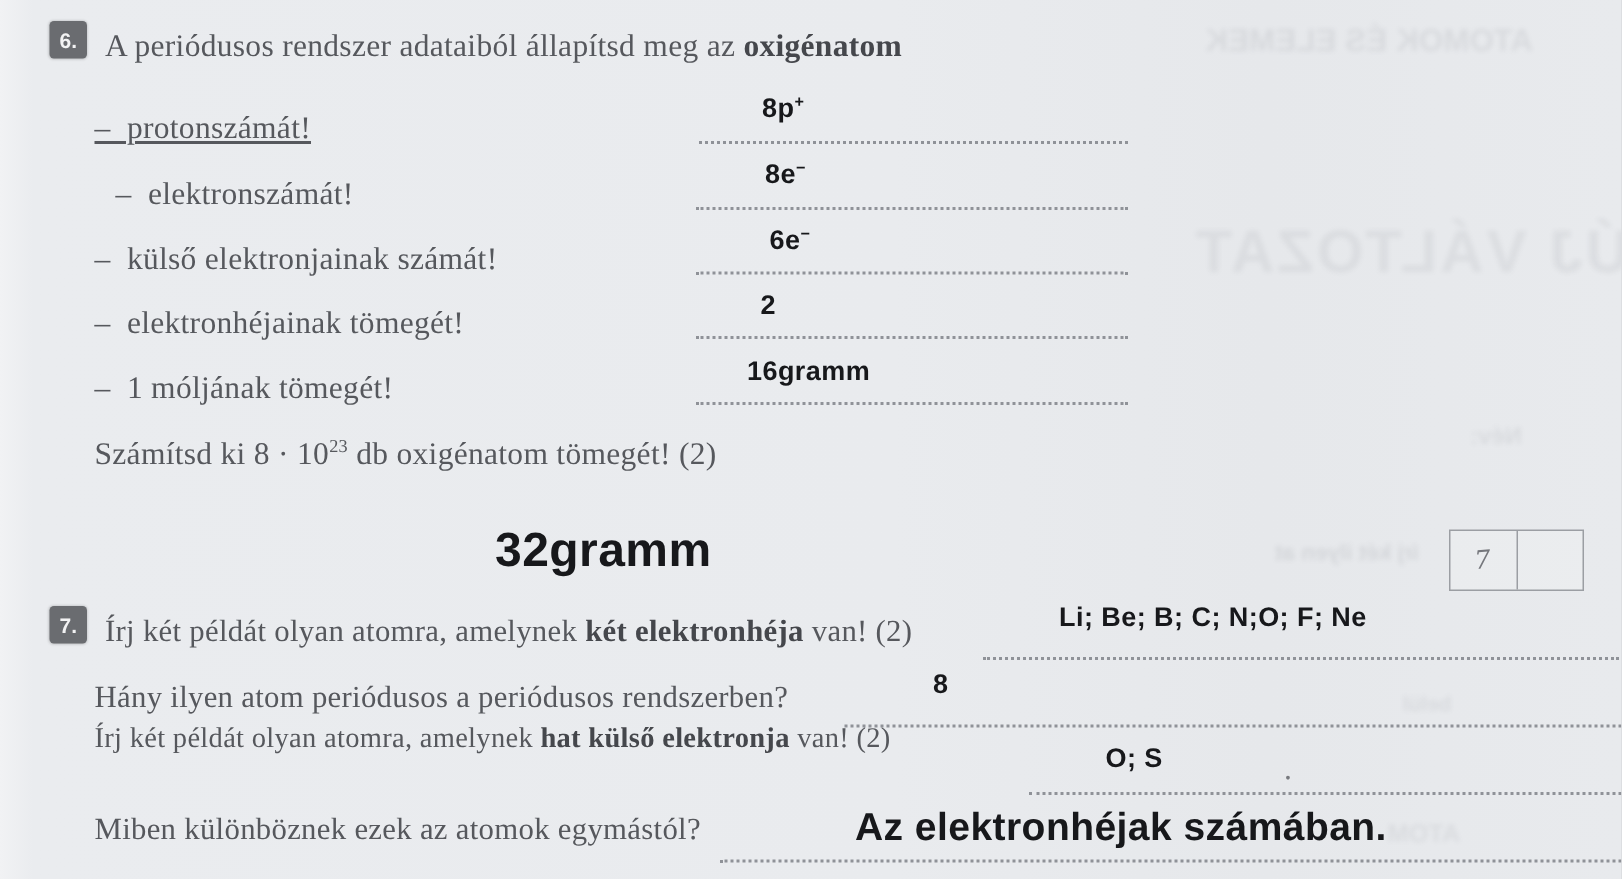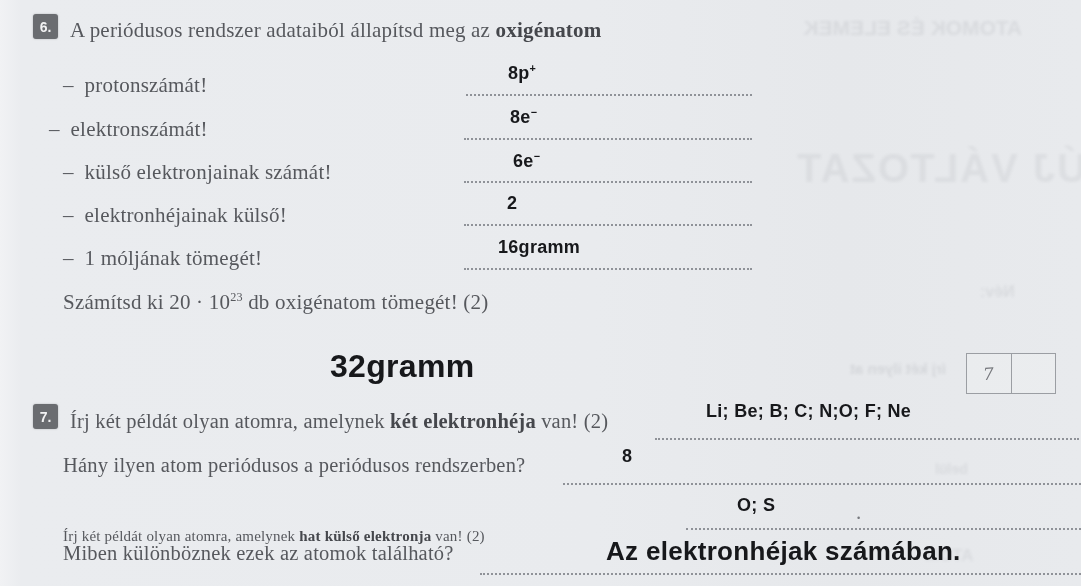--- a/index.html
+++ b/index.html
@@ -64,39 +64,39 @@
   <div class="bleed bt-1">ÚJ VÁLTOZAT</div>
   <div class="bleed bt-2">Név:</div>
   <div class="bleed bt-3">írj két ilyen at</div>
   <div class="bleed bt-4">belül</div>
   <div class="bleed bt-5">ATOM</div>
 
   <div class="badge" style="left:33px;top:14px;">6.</div>
 
   <div class="prompt" style="left:70px;top:18px;"><span>A periódusos rendszer adataiból állapítsd meg az </span><b>oxigénatom</b></div>
 
-  <div class="prompt" style="left:63px;top:73px;">–  protonszámát!</div>
-  <div class="prompt" style="left:49px;top:117px;">–  elektronszámát!</div>
+  <div class="prompt" style="left:63px;top:73px;text-decoration:underline;">–  protonszámát!</div>
+  <div class="prompt" style="left:77px;top:117px;">–  elektronszámát!</div>
   <div class="prompt" style="left:63px;top:160px;">–  külső elektronjainak számát!</div>
-  <div class="prompt" style="left:63px;top:203px;">–  elektronhéjainak külső!</div>
+  <div class="prompt" style="left:63px;top:203px;">–  elektronhéjainak tömegét!</div>
   <div class="prompt" style="left:63px;top:246px;">–  1 móljának tömegét!</div>
 
   <div class="ans" style="left:508px;top:62px;"><span>8p</span><sup>+</sup></div>
   <div class="ans" style="left:510px;top:106px;"><span>8e</span><sup>−</sup></div>
   <div class="ans" style="left:513px;top:150px;"><span>6e</span><sup>−</sup></div>
   <div class="ans" style="left:507px;top:193px;"><span>2</span></div>
   <div class="ans" style="left:498px;top:237px;"><span>16gramm</span></div>
 
   <div class="dots" style="left:466px;top:94px;width:286px;"></div>
   <div class="dots" style="left:464px;top:138px;width:288px;"></div>
   <div class="dots" style="left:464px;top:181px;width:288px;"></div>
   <div class="dots" style="left:464px;top:224px;width:288px;"></div>
   <div class="dots" style="left:464px;top:268px;width:288px;"></div>
 
-  <div class="prompt" style="left:63px;top:290px;"><span>Számítsd ki 20 · 10</span><span class="small-sup">23</span><span> db oxigénatom tömegét! (2)</span></div>
+  <div class="prompt" style="left:63px;top:290px;"><span>Számítsd ki 8 · 10</span><span class="small-sup">23</span><span> db oxigénatom tömegét! (2)</span></div>
   <div class="ans" style="left:330px;top:348px;font-size:32px;">32gramm</div>
 
   <div class="score-box">
     <div class="score-cell">
         <span class="score-value">7</span>
       </div>
     <div class="score-cell">
         <span class="score-value"></span>
       </div>
   </div>
@@ -104,22 +104,22 @@
   <div class="badge" style="left:33px;top:404px;">7.</div>
 
   <div class="prompt" style="left:70px;top:410px;font-size:20.5px;"><span>Írj két példát olyan atomra, amelynek </span><b>két elektronhéja</b><span> van! (2) </span></div>
   <div class="ans" style="left:706px;top:401px;">Li; Be; B; C; N;O; F; Ne</div>
   <div class="dots" style="left:655px;top:438px;width:424px;"></div>
 
   <div class="prompt" style="left:63px;top:454px;font-size:20.5px;"><span>Hány ilyen atom periódusos a periódusos rendszerben? </span></div>
   <div class="ans" style="left:622px;top:446px;">8</div>
   <div class="dots" style="left:563px;top:483px;width:518px;"></div>
 
-  <div class="prompt" style="left:63px;top:528px;font-size:15px;"><span>Írj két példát olyan atomra, amelynek </span><b>hat külső elektronja</b><span> van! (2) </span></div>
+  <div class="prompt" style="left:63px;top:482px;font-size:19px;"><span>Írj két példát olyan atomra, amelynek </span><b>hat külső elektronja</b><span> van! (2) </span></div>
   <div class="ans" style="left:737px;top:495px;">O; S</div>
   <div class="prompt" style="left:856px;top:500px;color:#77797e;">.</div>
   <div class="dots" style="left:686px;top:528px;width:395px;"></div>
 
-  <div class="prompt" style="left:63px;top:542px;font-size:20.5px;"><span>Miben különböznek ezek az atomok található? </span></div>
-  <div class="ans" style="left:570px;top:536px;font-size:26px;margin-left:36px;">Az elektronhéjak számában.</div>
+  <div class="prompt" style="left:63px;top:542px;font-size:20.5px;"><span>Miben különböznek ezek az atomok egymástól? </span></div>
+  <div class="ans" style="left:570px;top:536px;font-size:26px;">Az elektronhéjak számában.</div>
   <div class="dots" style="left:480px;top:573px;width:601px;"></div>
 
 </div>
 
 </body></html>

